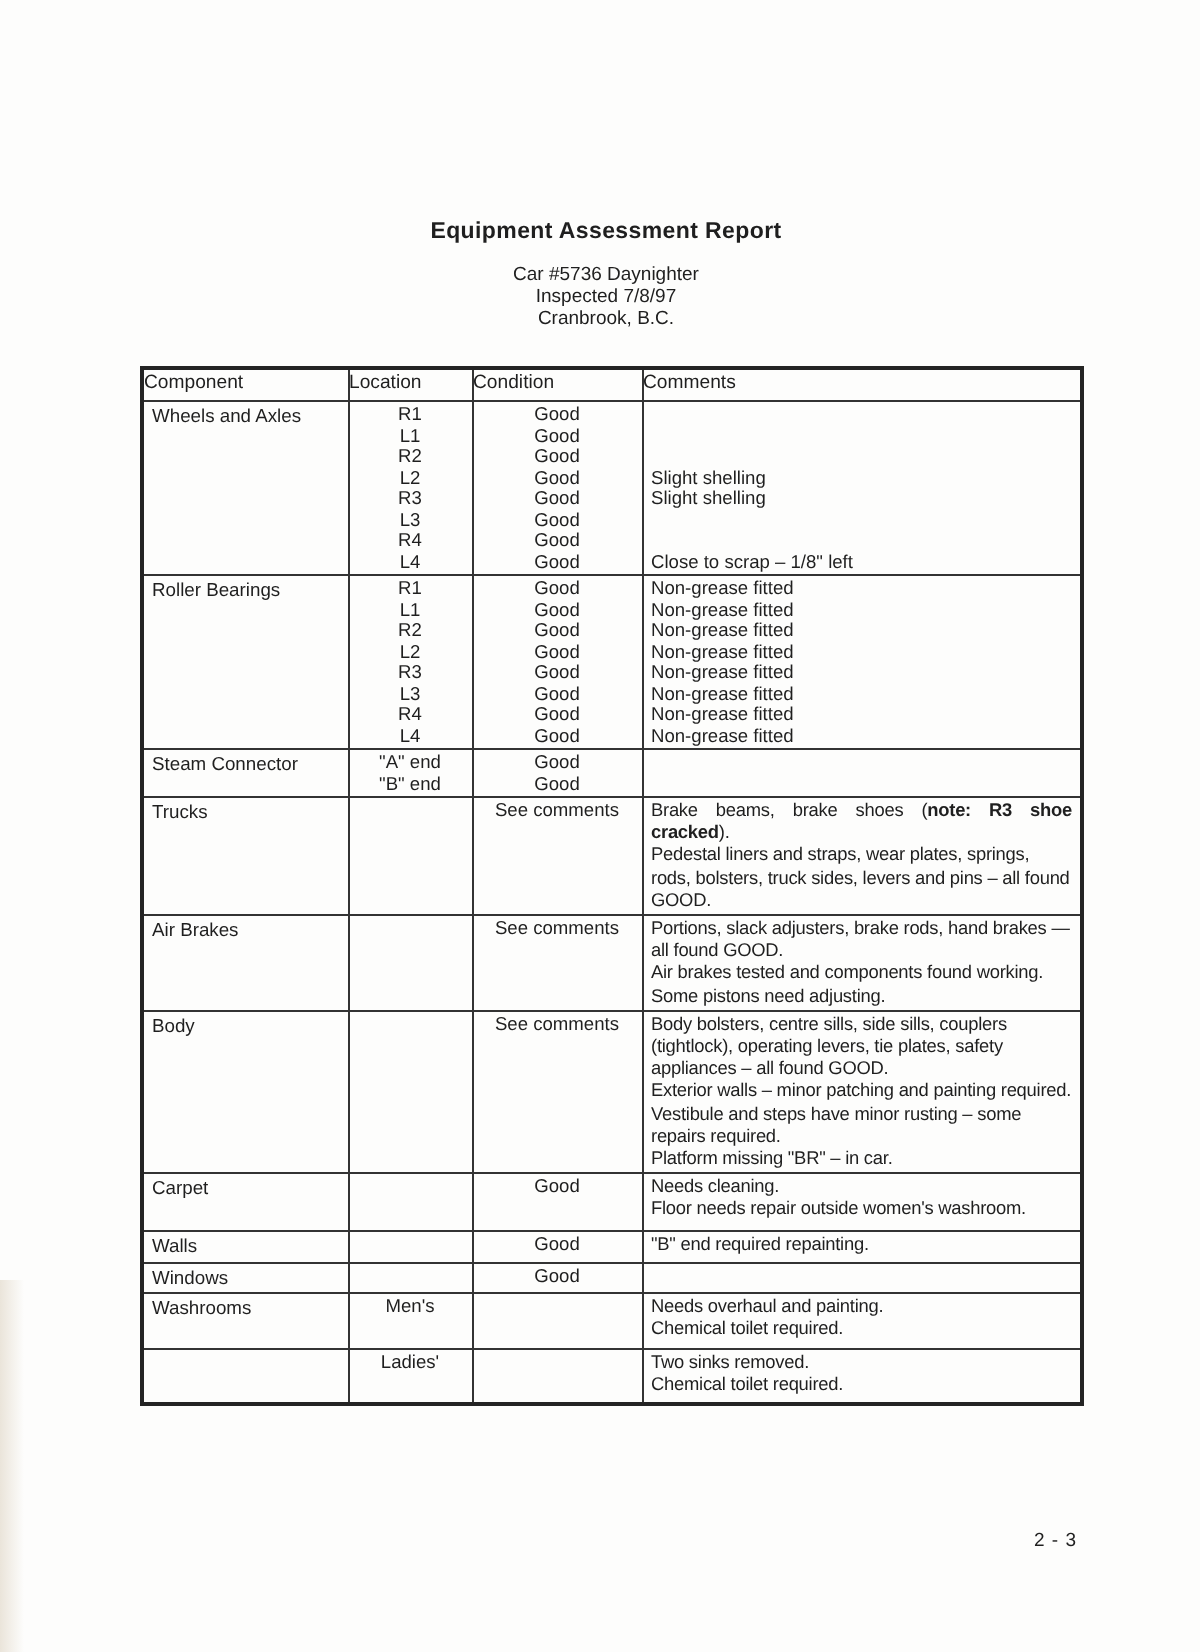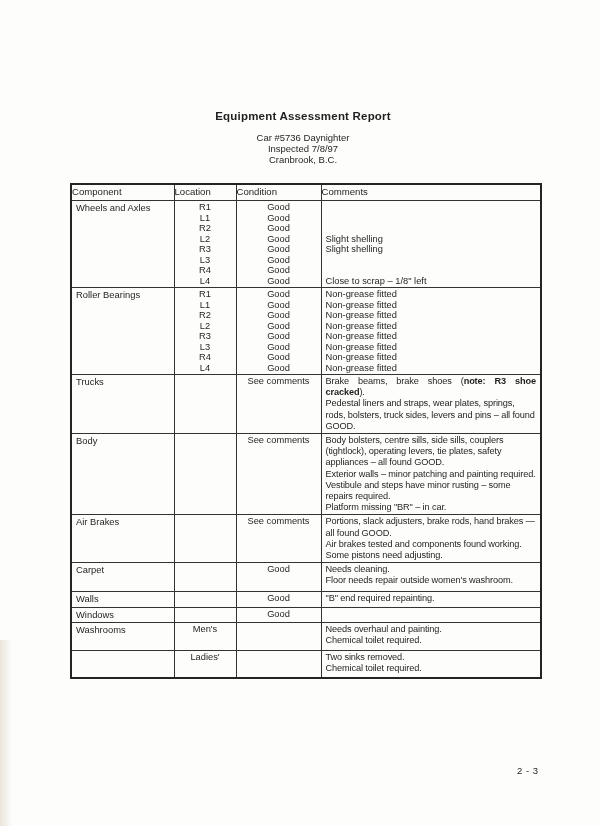--- a/index.html
+++ b/index.html
@@ -138,60 +138,72 @@
           <div class="ln">Non-grease fitted</div>
           <div class="ln">Non-grease fitted</div>
           <div class="ln">Non-grease fitted</div>
           <div class="ln">Non-grease fitted</div>
           <div class="ln">Non-grease fitted</div>
           <div class="ln">Non-grease fitted</div>
           <div class="ln">Non-grease fitted</div>
         </td>
       </tr>
 
+      <tr>
+        <td class="comp">Steam Connector</td>
+        <td class="loc">
+          <div class="ln">"A" end</div>
+          <div class="ln">"B" end</div>
+        </td>
+        <td class="cond">
+          <div class="ln">Good</div>
+          <div class="ln">Good</div>
+        </td>
+        <td class="com"></td>
+      </tr>
 
       <tr>
         <td class="comp">Trucks</td>
         <td class="loc"></td>
         <td class="cond">
           <div class="ln">See comments</div>
         </td>
         <td class="com">
           <div class="para jp"><span>Brake beams, brake shoes (</span><span class="b">note: R3 shoe cracked</span><span>).</span></div>
           <div class="para">Pedestal liners and straps, wear plates, springs, rods, bolsters, truck sides, levers and pins – all found GOOD.</div>
+        </td>
+      </tr>
+
+      <tr>
+        <td class="comp">Air Brakes</td>
+        <td class="loc"></td>
+        <td class="cond">
+          <div class="ln">See comments</div>
+        </td>
+        <td class="com">
+          <div class="para">Portions, slack adjusters, brake rods, hand brakes —all found GOOD.</div>
+          <div class="para">Air brakes tested and components found working.</div>
+          <div class="para">Some pistons need adjusting.</div>
         </td>
       </tr>
 
       <tr>
         <td class="comp">Body</td>
         <td class="loc"></td>
         <td class="cond">
           <div class="ln">See comments</div>
         </td>
         <td class="com">
           <div class="para">Body bolsters, centre sills, side sills, couplers (tightlock), operating levers, tie plates, safety appliances – all found GOOD.</div>
           <div class="para">Exterior walls – minor patching and painting required.</div>
           <div class="para">Vestibule and steps have minor rusting – some repairs required.</div>
           <div class="para">Platform missing "BR" – in car.</div>
         </td>
       </tr>
 
-      <tr>
-        <td class="comp">Air Brakes</td>
-        <td class="loc"></td>
-        <td class="cond">
-          <div class="ln">See comments</div>
-        </td>
-        <td class="com">
-          <div class="para">Portions, slack adjusters, brake rods, hand brakes —all found GOOD.</div>
-          <div class="para">Air brakes tested and components found working.</div>
-          <div class="para">Some pistons need adjusting.</div>
-        </td>
-      </tr>
-
 
       <tr>
         <td class="comp" style="height:26px;">Carpet</td>
         <td class="loc"></td>
         <td class="cond">
           <div class="ln">Good</div>
         </td>
         <td class="com">
           <div class="para">Needs cleaning.</div>
           <div class="para">Floor needs repair outside women's washroom.</div>

